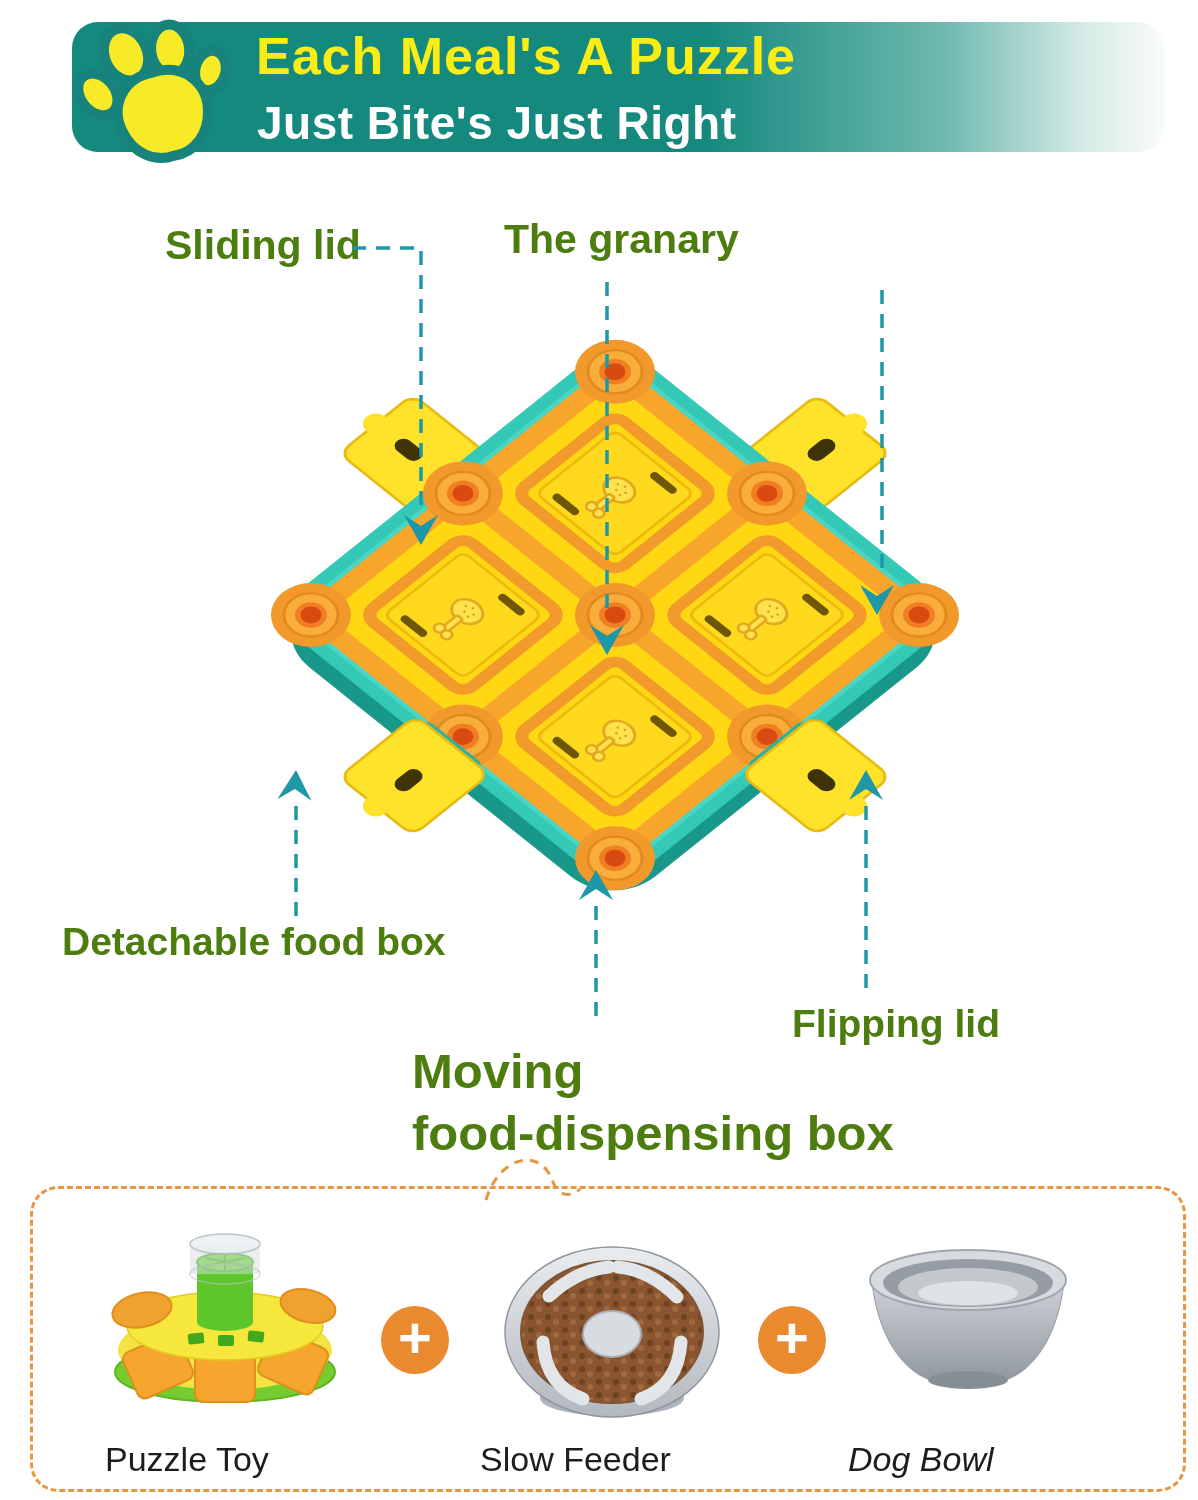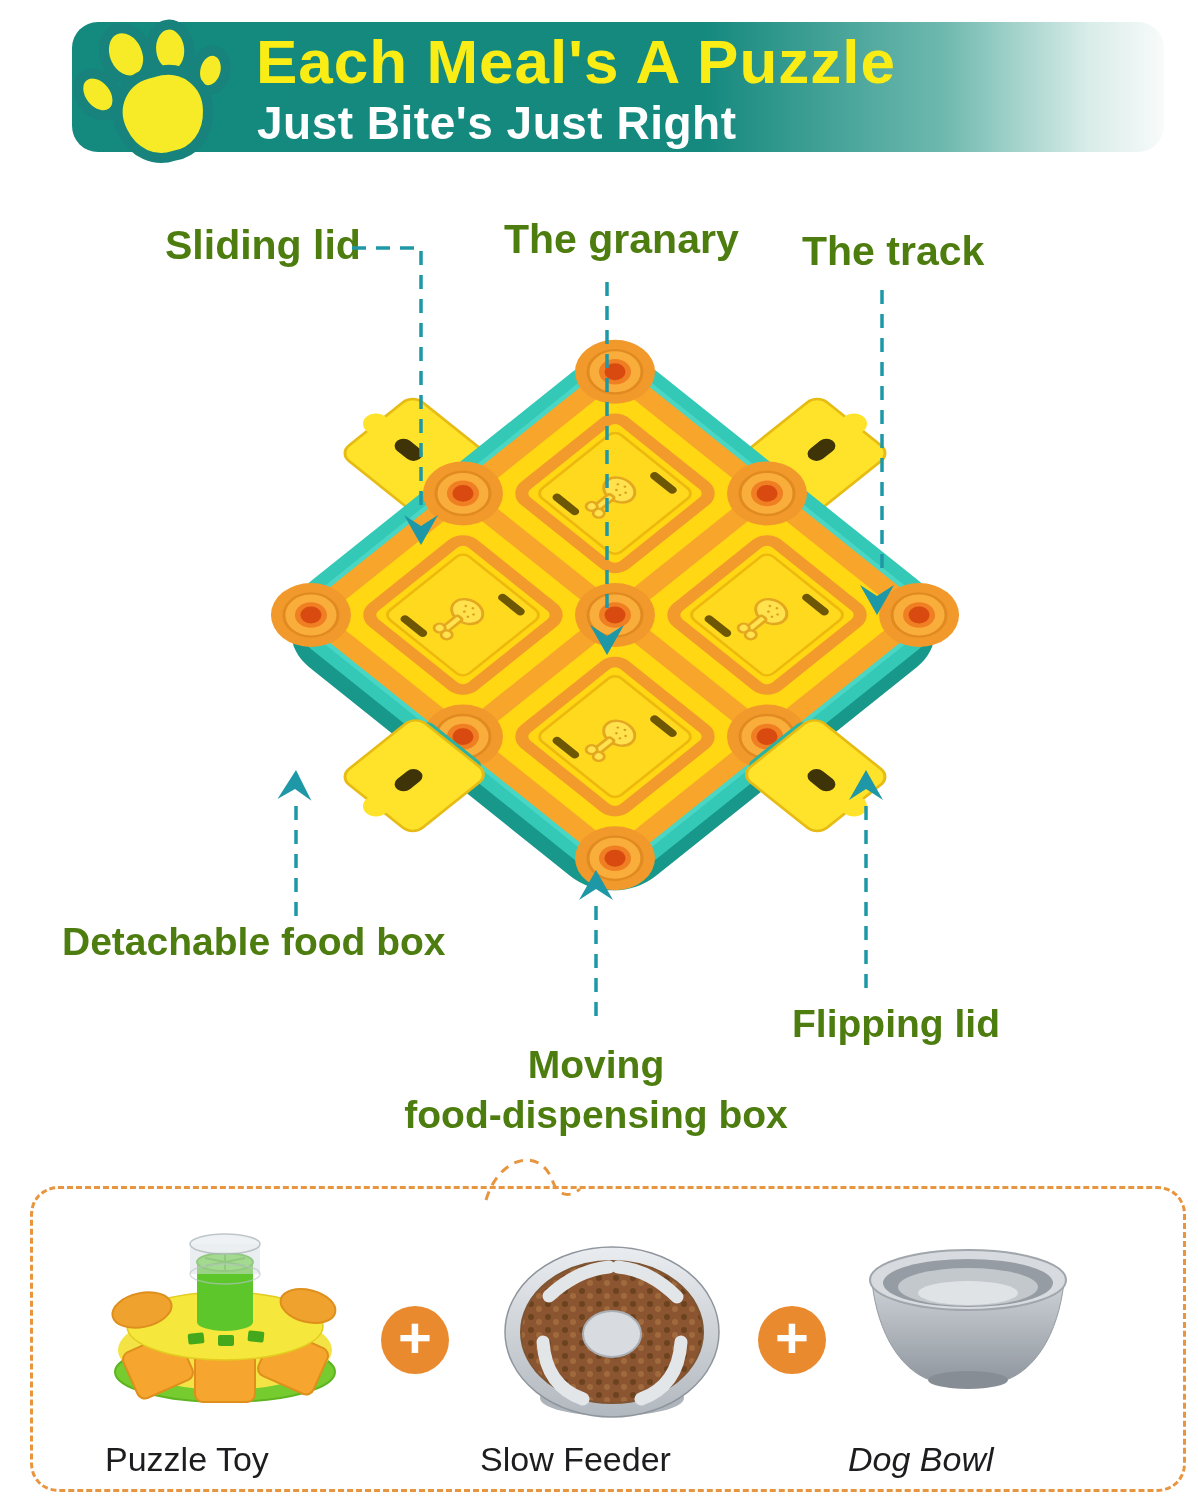--- a/index.html
+++ b/index.html
@@ -1,32 +1,32 @@
 <!DOCTYPE html>
 <html><head>
 <meta charset="utf-8">
 <style>
   html,body{margin:0;padding:0;background:#fff;}
   .canvas{position:relative;width:1198px;height:1500px;background:#fff;overflow:hidden;
           font-family:"Liberation Sans",sans-serif;}
   
   .banner{position:absolute;left:72px;top:22px;width:1092px;height:130px;border-radius:26px;
           background:linear-gradient(90deg,#14897E 0%,#15897E 58%,#6FB9AF 80%,#D8ECE8 93%,#F8FBFA 100%);}
-  .banner-title{position:absolute;left:256px;top:26px;font-size:62px;font-weight:700;
+  .banner-title{position:absolute;left:256px;top:26px;font-size:52px;font-weight:700;
                 color:#F9ED15;letter-spacing:1px;white-space:nowrap;}
   .banner-sub{position:absolute;left:257px;top:96px;font-size:46px;font-weight:700;
               color:#FFFFFF;letter-spacing:0.5px;white-space:nowrap;}
   .paw{position:absolute;left:40px;top:0px;}
   
   .callout{position:absolute;color:#4d7c0f;font-weight:700;white-space:nowrap;}
   .co-sliding{left:165px;top:222px;font-size:41px;}
   .co-granary{left:504px;top:216px;font-size:41px;}
   .co-track{left:802px;top:228px;font-size:41px;}
   .co-detach{left:62px;top:920px;font-size:39px;}
-  .co-moving{left:396px;top:1040px;width:400px;text-align:center;font-size:39px;line-height:1.27;}
+  .co-moving{left:412px;top:1040px;width:400px;text-align:left;font-size:49px;line-height:1.27;}
   .co-flip{left:792px;top:1002px;font-size:39px;}
   
   .three-heading{position:absolute;left:55px;top:1044px;font-size:118px;font-weight:700;
                  color:#EF9340;letter-spacing:3px;white-space:nowrap;}
   .bundle-box{position:absolute;left:30px;top:1186px;width:1150px;height:300px;
               border:3px dashed #E8953F;border-radius:28px;}
   .plus-badge{position:absolute;width:68px;height:68px;border-radius:50%;background:#E98A2F;
               color:#fff;font-size:58px;font-weight:700;display:flex;align-items:center;
               justify-content:center;line-height:1;padding-bottom:4px;box-sizing:border-box;}
   .plus-1{left:381px;top:1306px;}
@@ -49,21 +49,20 @@
       <ellipse cx="24" cy="-46" rx="19" ry="25" transform="rotate(8 24 -46)"></ellipse>
       <ellipse cx="58" cy="-16" rx="15" ry="20" transform="rotate(28 58 -16)"></ellipse>
       <path d="M 2,-28 C 34,-30 52,-4 46,22 C 41,46 22,60 2,58 C -18,60 -37,46 -42,22 C -48,-4 -30,-30 2,-28 Z"></path>
     </g>
   </svg>
   <div class="banner-title">Each Meal's A Puzzle</div>
   <div class="banner-sub">Just Bite's Just Right</div>
 
   <div class="callout co-sliding">Sliding lid</div>
   <div class="callout co-granary">The granary</div>
-  <div class="callout co-track">The track</div>
   <div class="callout co-detach">Detachable food box</div>
   <div class="callout co-moving">
     <span>Moving</span><br>
     <span>food-dispensing box</span>
   </div>
   <div class="callout co-flip">Flipping lid</div>
 
   <svg class="scene" width="1198" height="1500" viewBox="0 0 1198 1500">
     <defs>
       <linearGradient id="sg" x1="0" y1="0" x2="0" y2="1">

